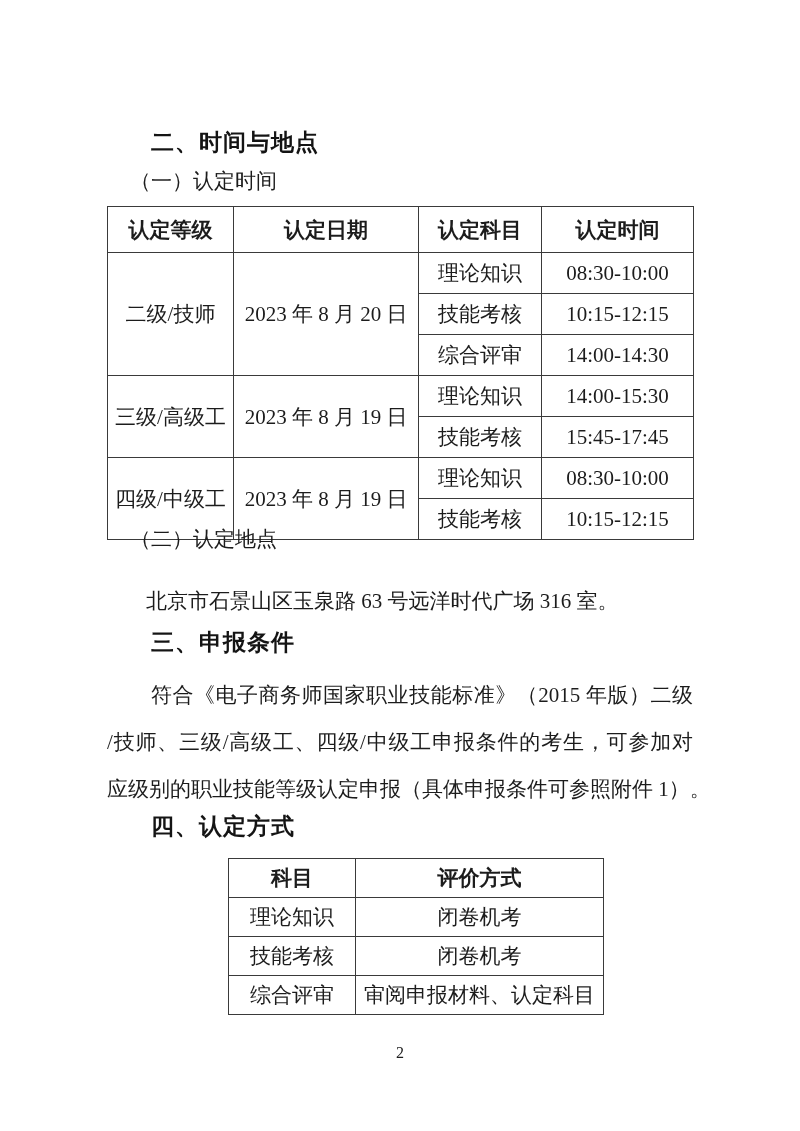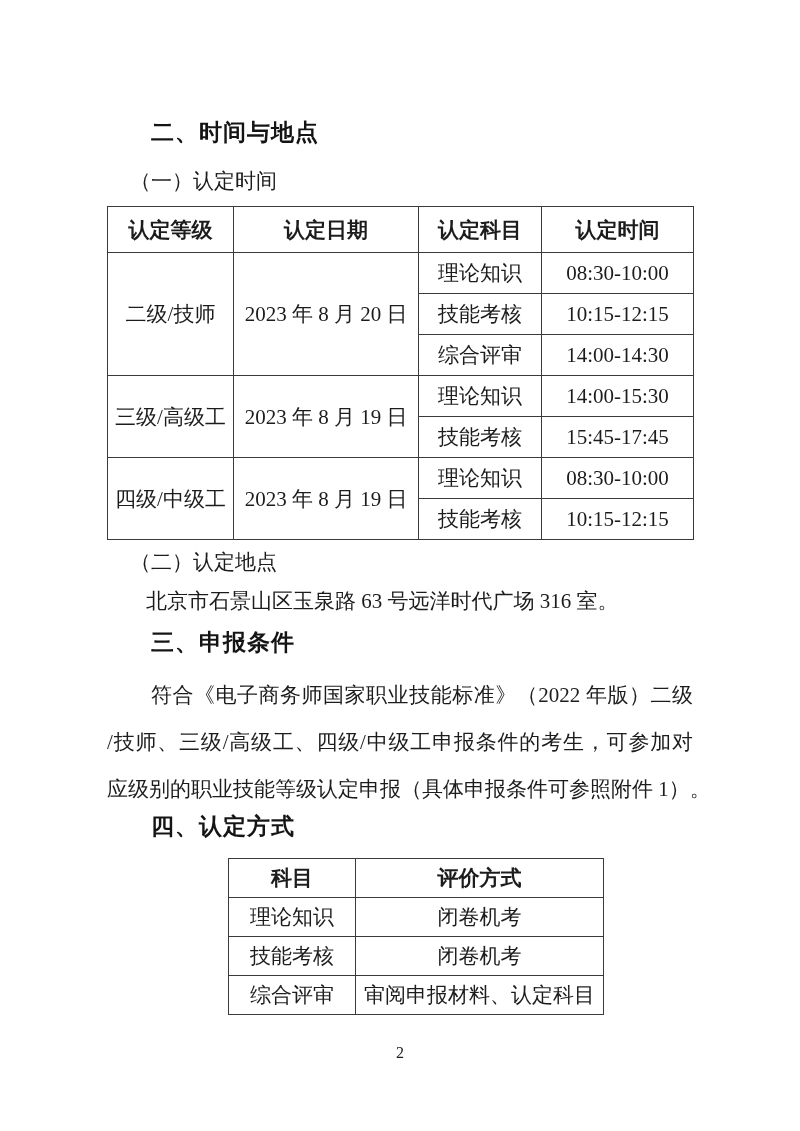--- a/index.html
+++ b/index.html
@@ -76,21 +76,21 @@
     text-align:center;
     font-size:16px;
     color:#1c1c1c;
   }
 </style>
 </head>
 <body>
 
 <div class="page">
 
-  <div class="heading" style="top:118px; left:151px;">二、时间与地点</div>
+  <div class="heading" style="top:128px; left:151px;">二、时间与地点</div>
 
   <div class="subheading" style="top:168px; left:130px;">（一）认定时间</div>
 
   <table class="schedule-table">
     <colgroup>
       <col style="width:126px">
         <col style="width:185px">
         <col style="width:123px">
         <col style="width:152px">
     </colgroup>
@@ -131,27 +131,27 @@
       <td>理论知识</td>
       <td>08:30-10:00</td>
     </tr>
     <tr>
       <td>技能考核</td>
       <td>10:15-12:15</td>
     </tr>
   </tbody>
     </table>
 
-  <div class="subheading" style="top:549px; left:130px;">（二）认定地点</div>
+  <div class="subheading" style="top:526px; left:130px;">（二）认定地点</div>
 
   <div class="bodyline" style="top:588px; left:146px;">北京市石景山区玉泉路 63 号远洋时代广场 316 室。</div>
 
   <div class="heading" style="top:628px; left:151px;">三、申报条件</div>
 
-  <div class="para-line para-indent" style="top:682px;">符合《电子商务师国家职业技能标准》（2022 年版）二级</div>
+  <div class="para-line para-indent" style="top:682px;">符合《电子商务师国家职业技能标准》（2015 年版）二级</div>
   <div class="para-line" style="top:729px;">/技师、三级/高级工、四级/中级工申报条件的考生，可参加对</div>
   <div class="para-line" style="top:776px;">应级别的职业技能等级认定申报（具体申报条件可参照附件 1）。</div>
 
   <div class="heading" style="top:812px; left:151px;">四、认定方式</div>
 
   <table class="method-table">
     <colgroup>
       <col style="width:127px">
         <col style="width:248px">
     </colgroup>

